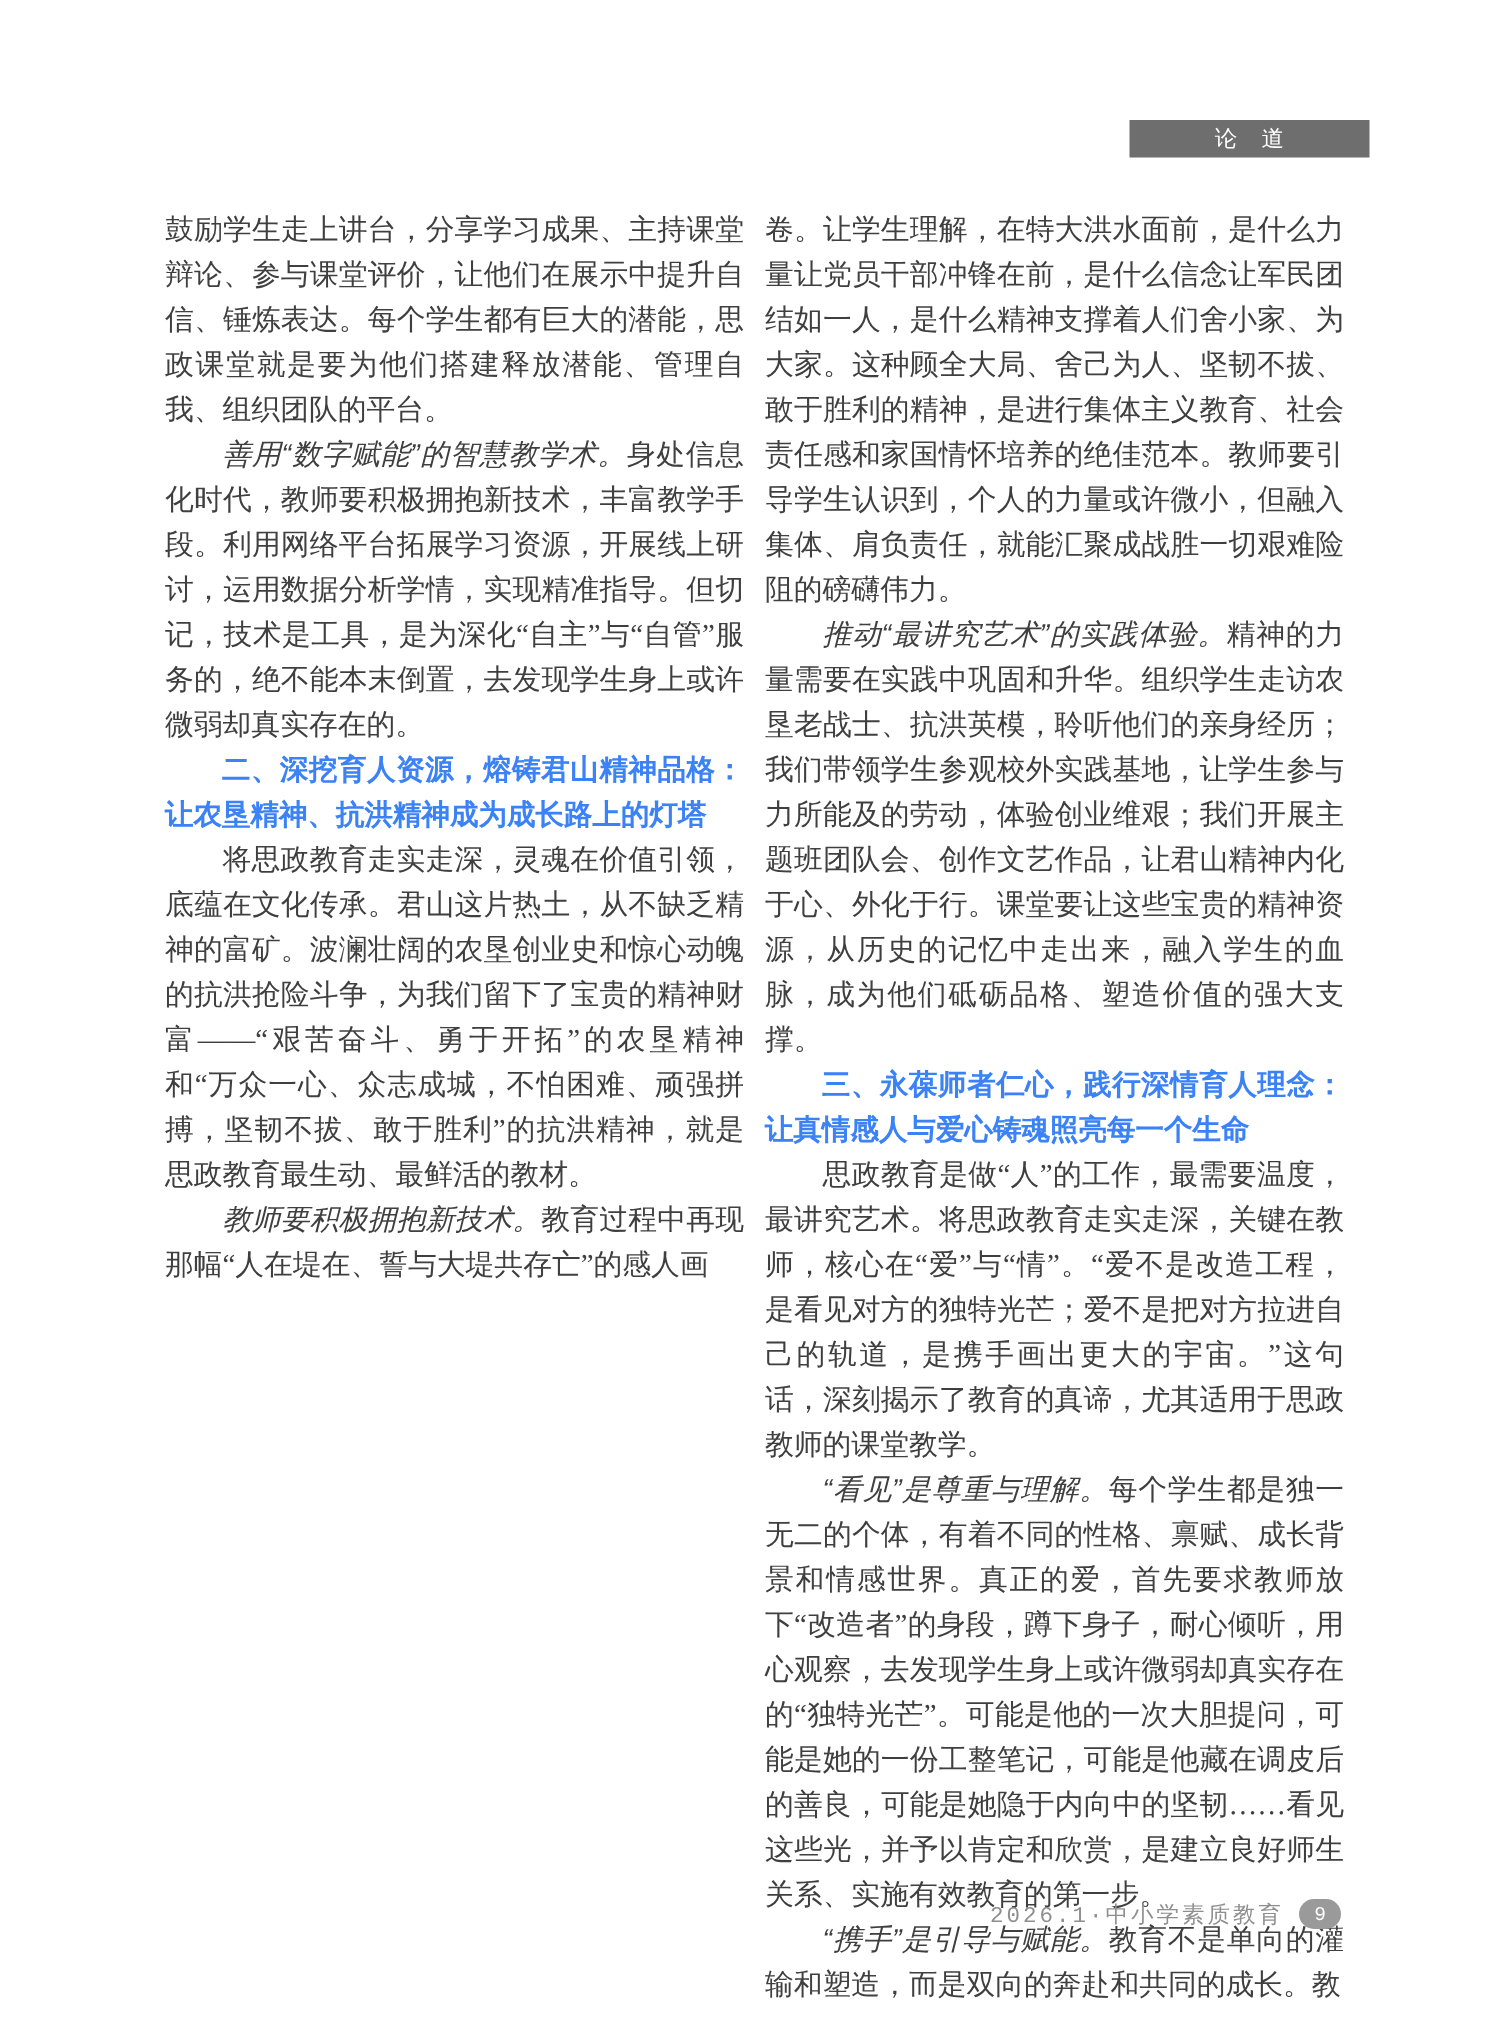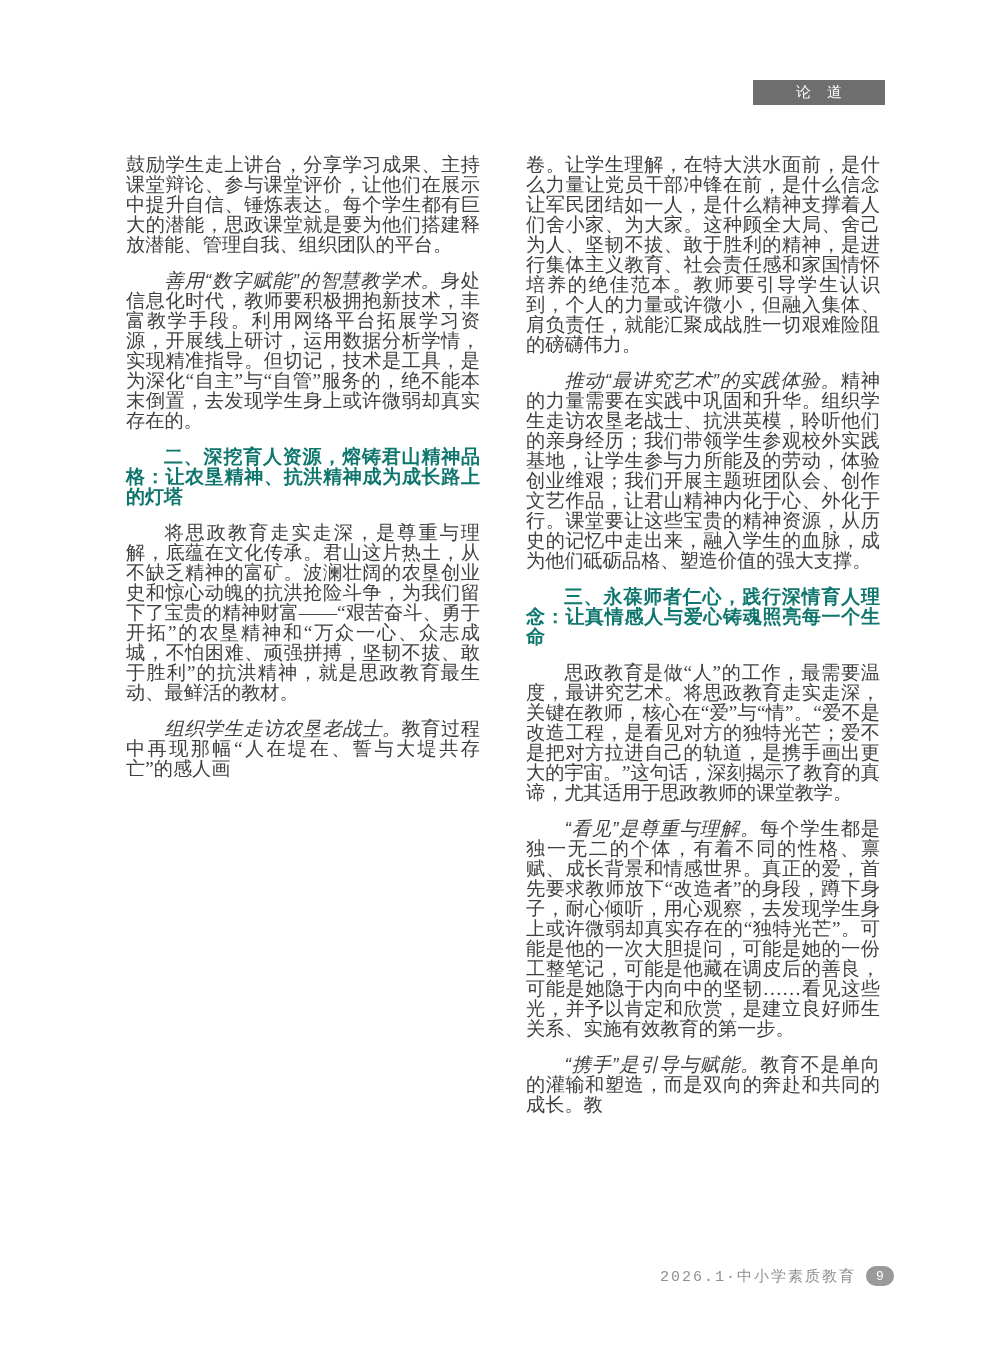--- a/index.html
+++ b/index.html
@@ -7,50 +7,50 @@
     width: 992px; height: 1346px;
     background: #ffffff;
     position: relative;
     overflow: hidden;
     font-family: "Liberation Serif", "DejaVu Serif", serif;
     color: #3f3f3f;
   }
   .header-tag {
     position: absolute;
     top: 80px; left: 753px;
-    width: 132px; height: 25px;
+    width: 160px; height: 25px;
     background: #6e6e6e;
     color: #ffffff;
     font-family: "Liberation Sans", sans-serif;
     font-size: 15px;
     display: flex; align-items: center; justify-content: center;
     letter-spacing: 6px;
     text-indent: 6px;
   }
   .content {
     position: absolute;
     top: 139px; left: 110px;
     width: 786px;
     display: flex;
     gap: 14px;
   }
   .col { width: 386px; }
   .col p, .col h3 {
-    margin: 16px;
+    margin: 0;
     font-size: 19.2px;
-    line-height: 20px;
+    line-height: 30px;
     text-align: justify;
     text-justify: inter-ideograph;
     word-break: break-all;
   }
   .col p { text-indent: 2em; }
   .col p.noindent { text-indent: 0; }
   .col h3 {
     font-weight: bold;
-    color: #0f766e;
+    color: #3b82f6;
     text-indent: 2em;
     font-family: "Liberation Sans", "DejaVu Sans", sans-serif;
     font-size: 19px;
   }
   .kai {
     font-style: italic;
     font-family: Liberation Sans, sans-serif;
   }
   .footer {
     position: absolute;
@@ -77,22 +77,22 @@
 <div class="header-tag">
   <span>论 道</span>
 </div>
 
 <div class="content">
 
   <div class="col">
     <p class="noindent"><span>鼓励学生走上讲台，分享学习成果、主持课堂辩论、参与课堂评价，让他们在展示中提升自信、锤炼表达。每个学生都有巨大的潜能，思政课堂就是要为他们搭建释放潜能、管理自我、组织团队的平台。</span></p>
     <p><span class="kai">善用“数字赋能”的智慧教学术。</span><span>身处信息化时代，教师要积极拥抱新技术，丰富教学手段。利用网络平台拓展学习资源，开展线上研讨，运用数据分析学情，实现精准指导。但切记，技术是工具，是为深化“自主”与“自管”服务的，绝不能本末倒置，去发现学生身上或许微弱却真实存在的。</span></p>
     <h3>二、深挖育人资源，熔铸君山精神品格：让农垦精神、抗洪精神成为成长路上的灯塔</h3>
-    <p><span>将思政教育走实走深，是尊重与理解，底蕴在文化传承。君山这片热土，从不缺乏精神的富矿。波澜壮阔的农垦创业史和惊心动魄的抗洪抢险斗争，为我们留下了宝贵的精神财富——“艰苦奋斗、勇于开拓”的农垦精神和“万众一心、众志成城，不怕困难、顽强拼搏，坚韧不拔、敢于胜利”的抗洪精神，就是思政教育最生动、最鲜活的教材。</span></p>
-    <p><span class="kai">组织学生走访农垦老战士。</span><span>教育过程中再现那幅“人在堤在、誓与大堤共存亡”的感人画</span></p>
+    <p><span>将思政教育走实走深，灵魂在价值引领，底蕴在文化传承。君山这片热土，从不缺乏精神的富矿。波澜壮阔的农垦创业史和惊心动魄的抗洪抢险斗争，为我们留下了宝贵的精神财富——“艰苦奋斗、勇于开拓”的农垦精神和“万众一心、众志成城，不怕困难、顽强拼搏，坚韧不拔、敢于胜利”的抗洪精神，就是思政教育最生动、最鲜活的教材。</span></p>
+    <p><span class="kai">教师要积极拥抱新技术。</span><span>教育过程中再现那幅“人在堤在、誓与大堤共存亡”的感人画</span></p>
   </div>
 
   <div class="col">
     <p class="noindent"><span>卷。让学生理解，在特大洪水面前，是什么力量让党员干部冲锋在前，是什么信念让军民团结如一人，是什么精神支撑着人们舍小家、为大家。这种顾全大局、舍己为人、坚韧不拔、敢于胜利的精神，是进行集体主义教育、社会责任感和家国情怀培养的绝佳范本。教师要引导学生认识到，个人的力量或许微小，但融入集体、肩负责任，就能汇聚成战胜一切艰难险阻的磅礴伟力。</span></p>
     <p><span class="kai">推动“最讲究艺术”的实践体验。</span><span>精神的力量需要在实践中巩固和升华。组织学生走访农垦老战士、抗洪英模，聆听他们的亲身经历；我们带领学生参观校外实践基地，让学生参与力所能及的劳动，体验创业维艰；我们开展主题班团队会、创作文艺作品，让君山精神内化于心、外化于行。课堂要让这些宝贵的精神资源，从历史的记忆中走出来，融入学生的血脉，成为他们砥砺品格、塑造价值的强大支撑。</span></p>
     <h3>三、永葆师者仁心，践行深情育人理念：让真情感人与爱心铸魂照亮每一个生命</h3>
     <p><span>思政教育是做“人”的工作，最需要温度，最讲究艺术。将思政教育走实走深，关键在教师，核心在“爱”与“情”。“爱不是改造工程，是看见对方的独特光芒；爱不是把对方拉进自己的轨道，是携手画出更大的宇宙。”这句话，深刻揭示了教育的真谛，尤其适用于思政教师的课堂教学。</span></p>
     <p><span class="kai">“看见”是尊重与理解。</span><span>每个学生都是独一无二的个体，有着不同的性格、禀赋、成长背景和情感世界。真正的爱，首先要求教师放下“改造者”的身段，蹲下身子，耐心倾听，用心观察，去发现学生身上或许微弱却真实存在的“独特光芒”。可能是他的一次大胆提问，可能是她的一份工整笔记，可能是他藏在调皮后的善良，可能是她隐于内向中的坚韧……看见这些光，并予以肯定和欣赏，是建立良好师生关系、实施有效教育的第一步。</span></p>
     <p><span class="kai">“携手”是引导与赋能。</span><span>教育不是单向的灌输和塑造，而是双向的奔赴和共同的成长。教</span></p>
   </div>

